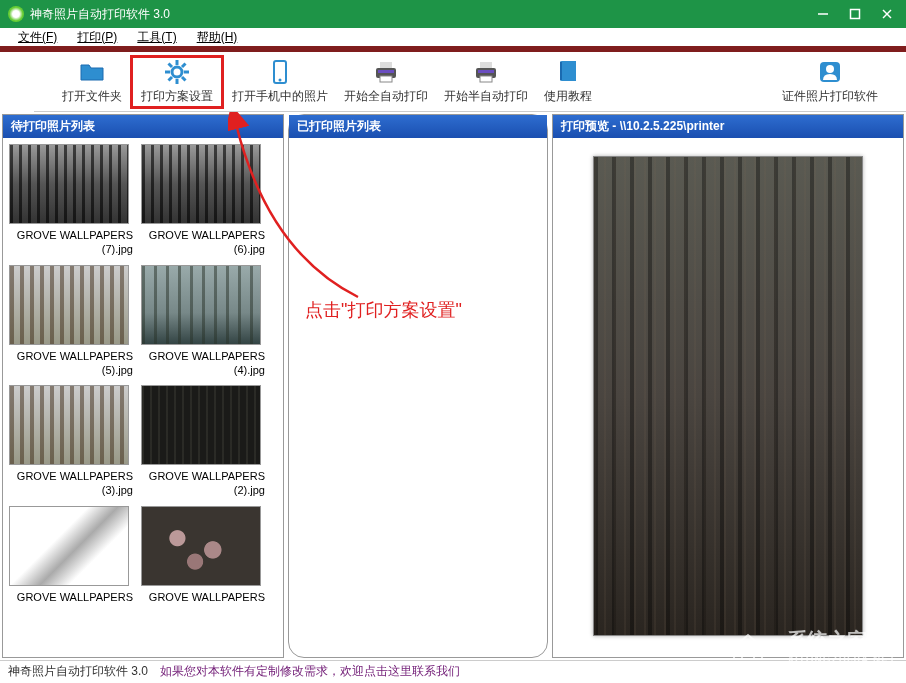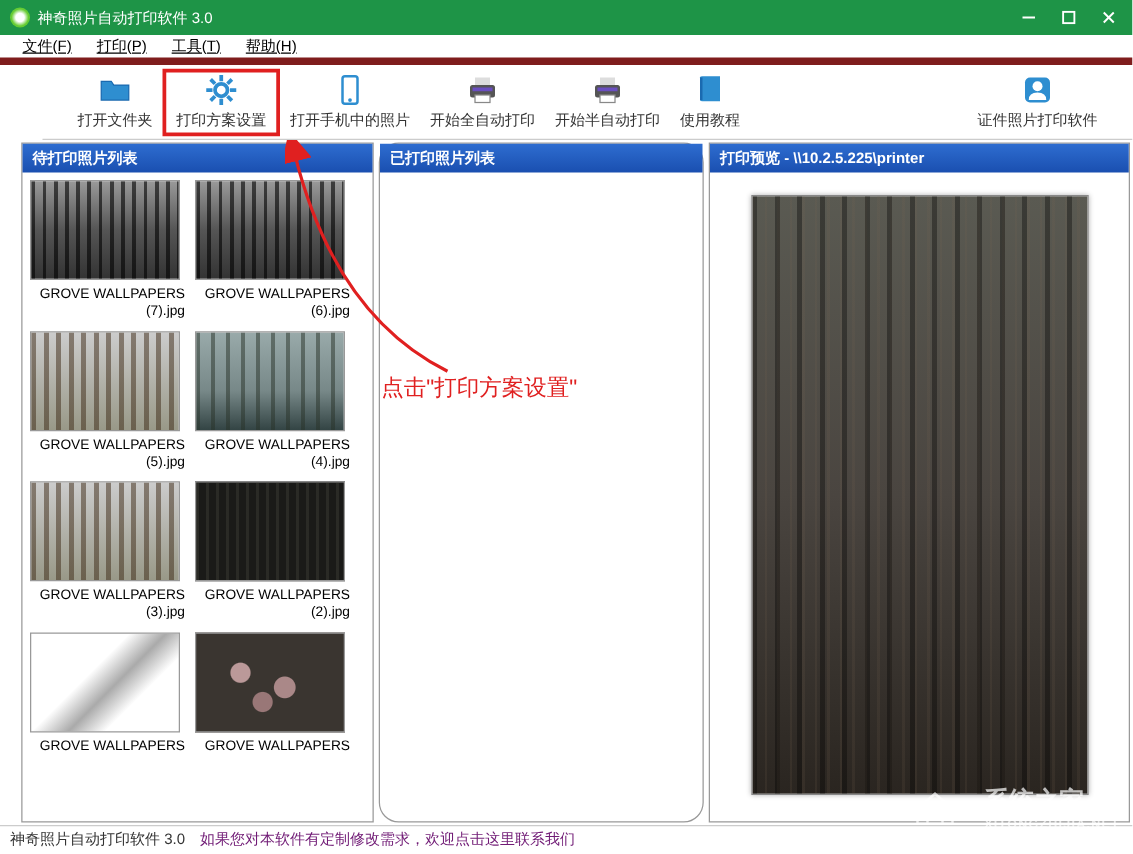--- a/index.html
+++ b/index.html
@@ -14,21 +14,21 @@
     .menubar { background: #fff; height: 24px; display: flex; align-items: center; padding: 0 8px; border-bottom: 6px solid #7f1d1d; text-decoration: underline; }
     .menu-item { padding: 2px 10px; font-size: 12px; cursor: pointer; }
     
     .toolbar { background: #fff; height: 60px; display: flex; align-items: center; padding: 4px 20px; border-bottom: 1px solid #ccc; margin-left: 34px; }
     .tool-btn { display: flex; flex-direction: column; align-items: center; justify-content: center; padding: 4px 8px; cursor: pointer; height: 54px; }
     .tool-icon { width: 28px; height: 28px; margin-bottom: 2px; display: flex; align-items: center; justify-content: center; }
     .tool-label { font-size: 12px; color: #333; }
     .tool-spacer { flex: 1; }
     .highlighted { border: 3px solid #e02020; }
     
-    .content { display: flex; height: 548px; margin-left: 15px; }
+    .content { display: flex; height: 548px; }
     .panel { border: 1px solid #999; margin: 2px; display: flex; flex-direction: column; background: #fff; }
     .panel-header { background: linear-gradient(#2e6dd0, #1a4fb0); color: #fff; padding: 3px 8px; font-size: 12px; font-weight: bold; }
     .panel-body { flex: 1; overflow-y: auto; padding: 6px; position: relative; }
     
     .left-panel { width: 282px; }
     .mid-panel { width: 260px; border-radius: 16px; }
     .right-panel { flex: 1; }
     
     .thumb-grid { display: flex; flex-wrap: wrap; gap: 8px; }
     .thumb-item { width: 124px; text-align: right; }

